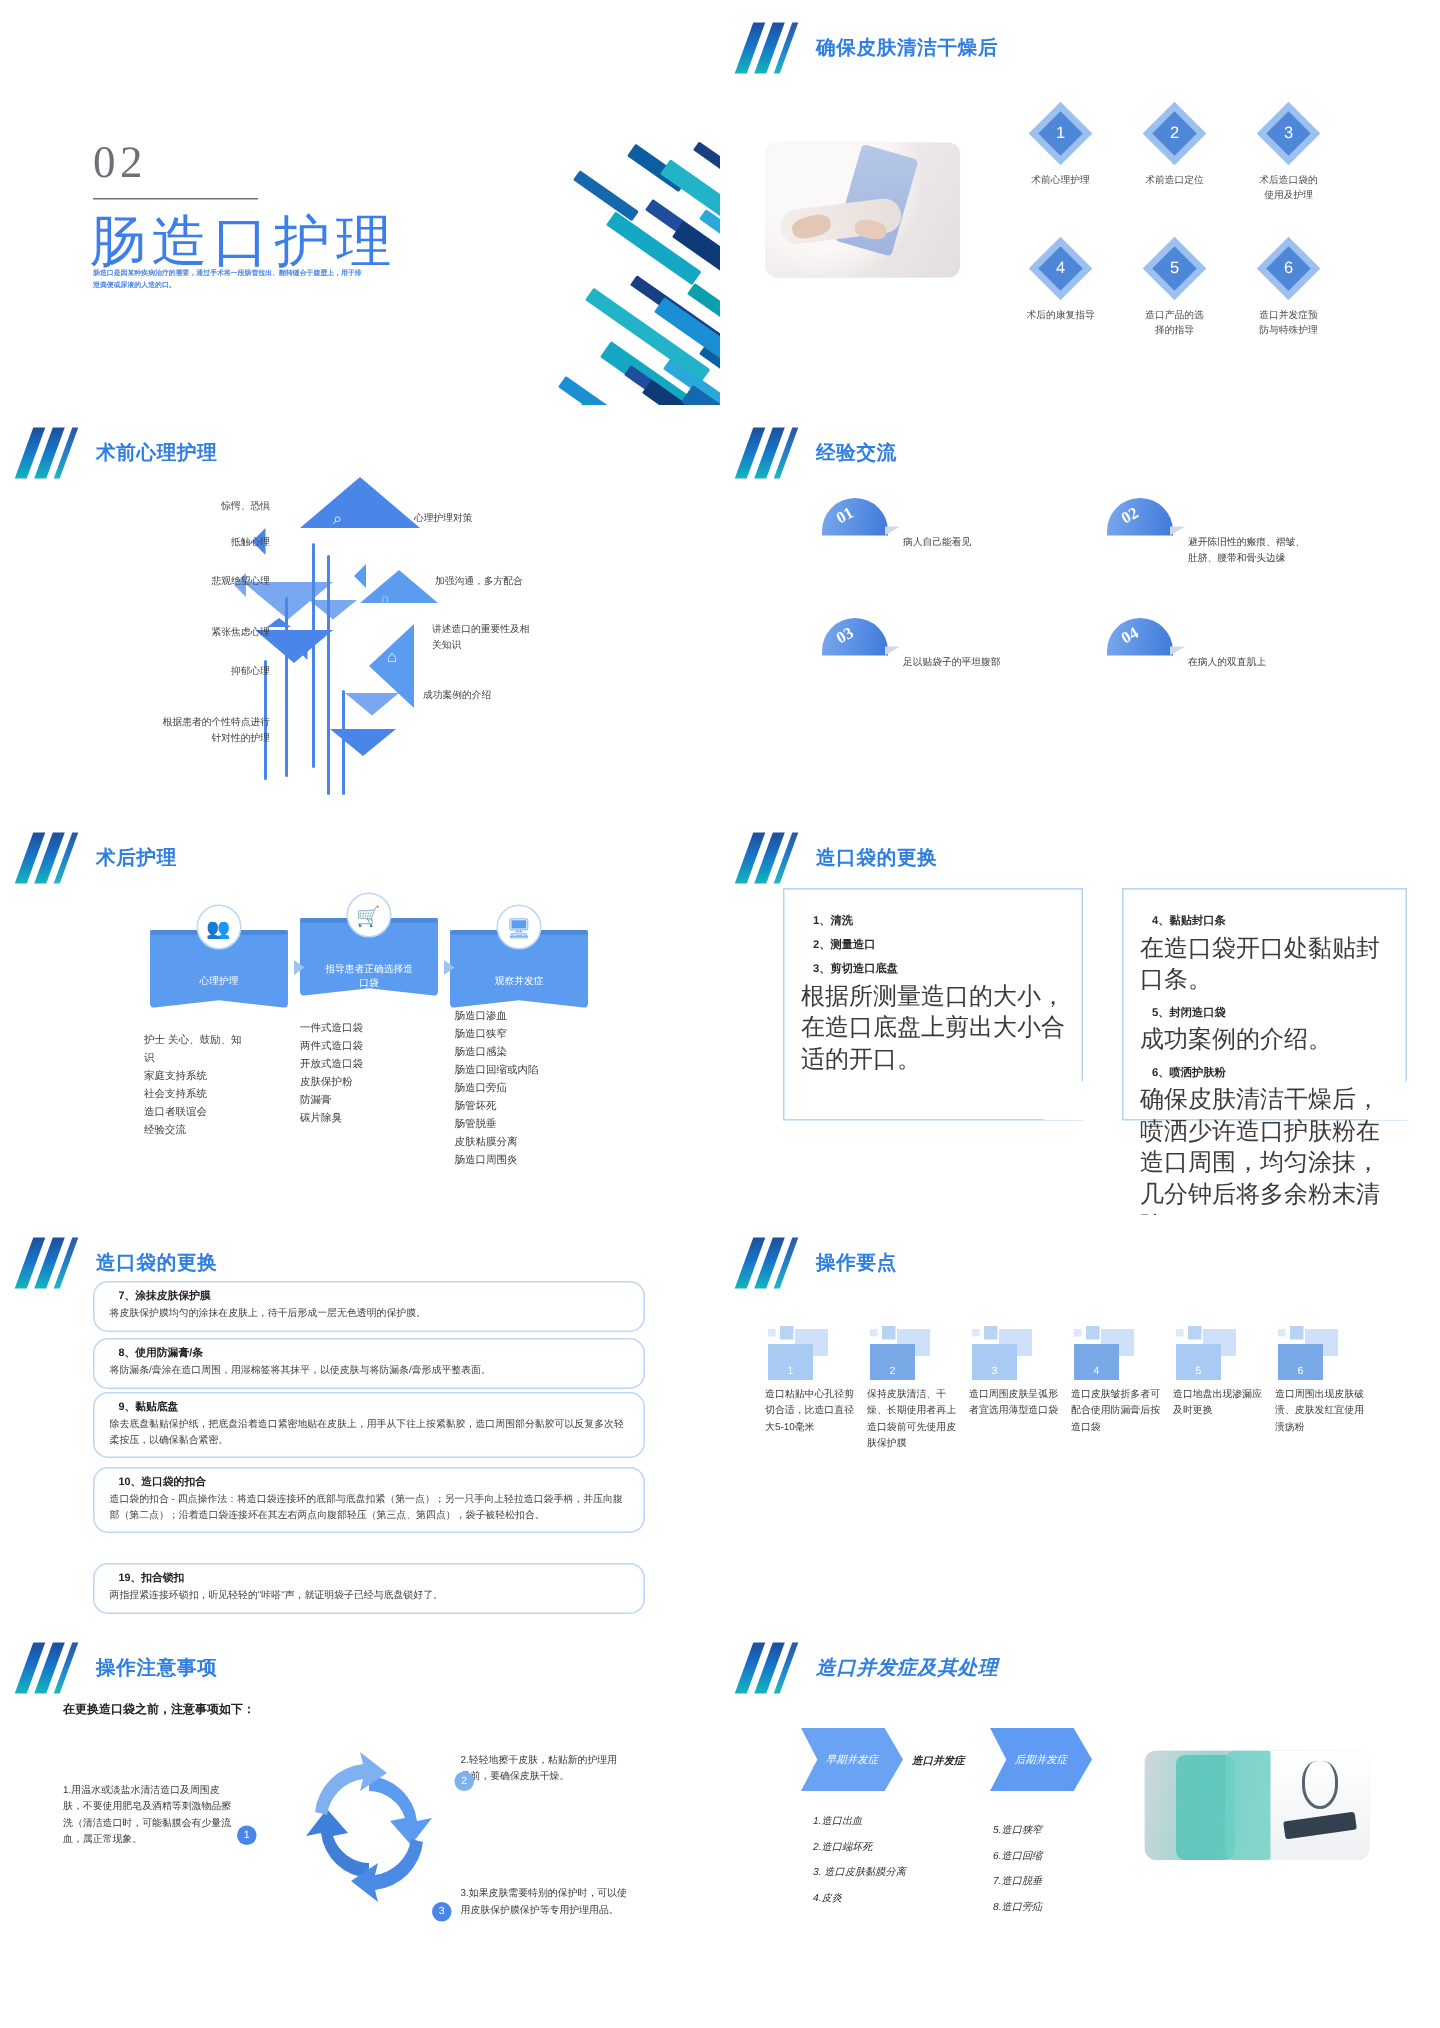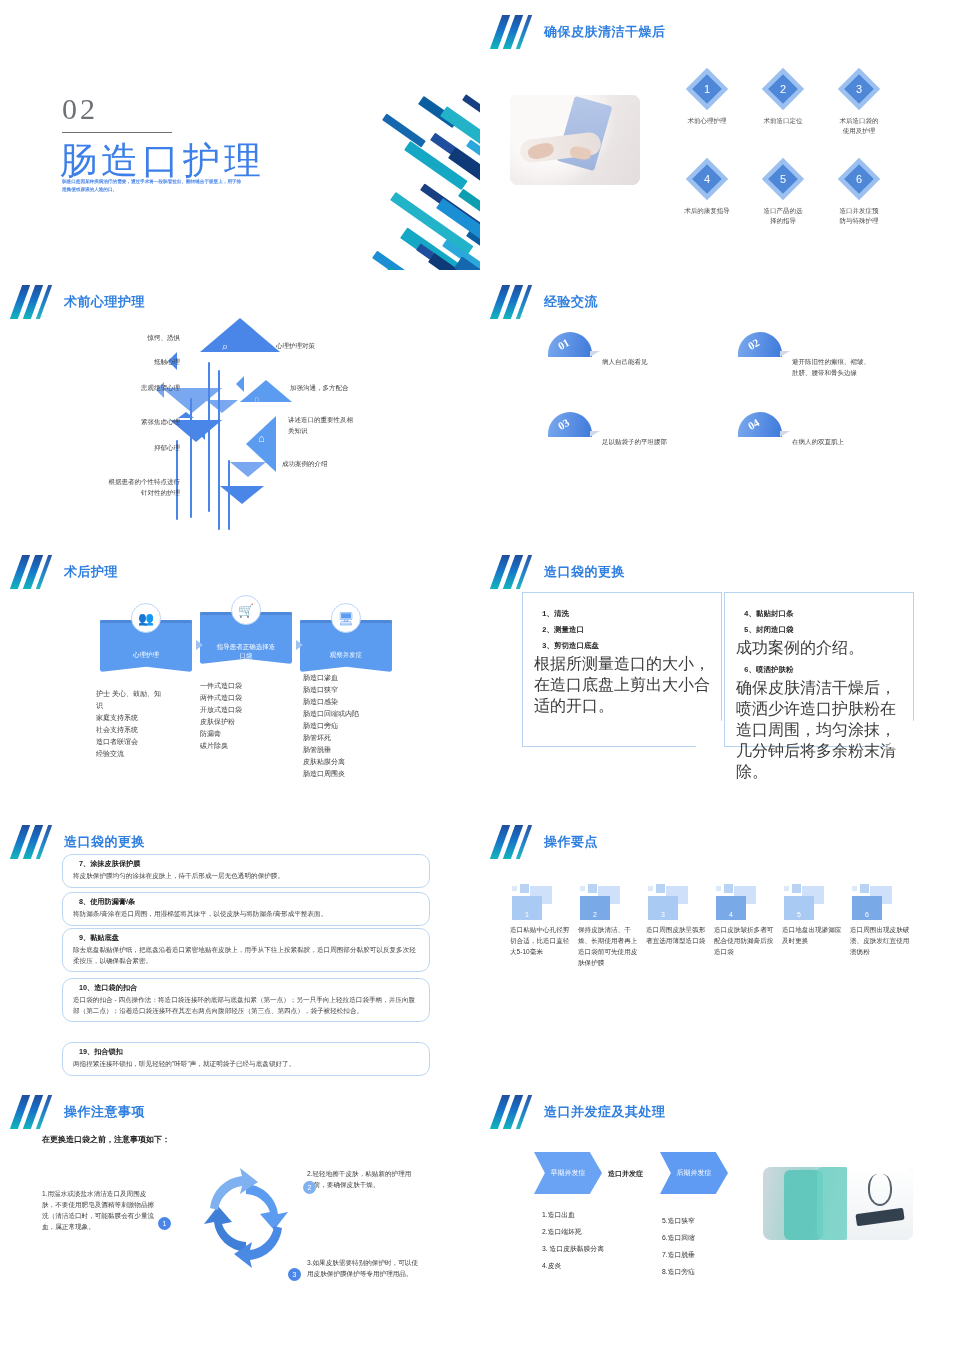--- a/index.html
+++ b/index.html
@@ -137,21 +137,21 @@
   .note {
     position: absolute; border: 1px solid #b6d3f2; background: #fff;
     padding: 10px 11px 0 11px;
   }
   .note:after {
     content: ""; position: absolute; right: -1px; bottom: -1px;
     width: 26px; height: 26px; background: #fff;
     border-left: 1px solid #b6d3f2; border-top: 1px solid #b6d3f2;
     transform: rotate(0deg); clip-path: polygon(100% 0, 0 100%, 100% 100%);
   }
-  .note h4 { font-size: 7.5px; font-weight: 700; color: #2b2b2b; margin: 6px 0 3px 8px; font-family: Liberation Mono, monospace; }
+  .note h4 { font-size: 7.5px; font-weight: 700; color: #2b2b2b; margin: 6px 0 3px 8px; }
   .note p { font-size: 6.8px; line-height: 11px; color: #3d3d3d; margin-bottom: 2px; }
 
   
   #s6 { left: 0; top: 810px; width:480px; height:272px; }
   .rbox {
     position: absolute; left: 62px; width: 368px;
     border: 1px solid #bcd7f3; border-radius: 10px; padding: 4px 10px 5px 10px; background:#fff;
   }
   .rbox h4 { font-size: 7.2px; font-weight: 700; color: #222; margin-left: 6px; margin-bottom: 2px; }
   .rbox p { font-size: 6.6px; line-height: 10.5px; color: #3d3d3d; }
@@ -174,21 +174,21 @@
   .cau-text { position: absolute; font-size: 6.6px; line-height: 11px; color: #3a3a3a; }
   .cau-num {
     position: absolute; width: 13px; height: 13px; border-radius: 50%;
     background: #4a86e8; color: #fff; font-size: 7px;
     display: flex; align-items: center; justify-content: center;
   }
   .cau-num.lite { background: #7fb0f0; }
   .cycle { position: absolute; left: 196px; top: 88px; width: 100px; height: 100px; }
 
   
-  #s9 { left: 480px; top: 1080px; width:480px; height:272px; }
+  #s9 { left: 480px; top: 1080px; width:480px; height:272px;font-style:italic; }
   .chev { position: absolute; width: 68px; height: 42px; }
   .chev .sh {
     position: absolute; inset: 0; background: #5f9bf2;
     clip-path: polygon(0 0, 82% 0, 100% 50%, 82% 100%, 0 100%, 16% 50%);
   }
   .chev.left .sh { background: #6aa3f3; }
   .chev span { position: absolute; inset: 0; display: flex; align-items: center; justify-content: center; color: #fff; font-size: 7px; }
   .chev-mid { position: absolute; font-size: 7px; font-weight: 700; color: #2b2b2b; }
   .comp-list { position: absolute; font-size: 6.8px; line-height: 17px; color: #2f2f2f; }
   .comp-list div { border-bottom: 0; }
@@ -514,23 +514,24 @@
        <p></p>
         <p></p>
         <h4>2、测量造口</h4>
        <p></p>
         <p></p>
         <h4>3、剪切造口底盘</h4>
        <p></p>
         <div>根据所测量造口的大小，在造口底盘上剪出大小合适的开口。</div>
         <p></p>
       </div>
-    <div class="note" id="note-r" style="left:244px; top:52px; width:190px; height:155px;">
+    <div class="note" id="note-r" style="left:268px; top:52px; width:190px; height:155px;">
         <h4>4、黏贴封口条</h4>
        <p></p>
+        <div>在造口袋开口处黏贴封口条。</div>
         <p></p>
         <h4>5、封闭造口袋</h4>
        <p></p>
         <div>成功案例的介绍。</div>
         <p></p>
         <h4>6、喷洒护肤粉</h4>
        <p></p>
         <div>确保皮肤清洁干燥后，喷洒少许造口护肤粉在造口周围，均匀涂抹，几分钟后将多余粉末清除。</div>
         <p></p>
       </div>

